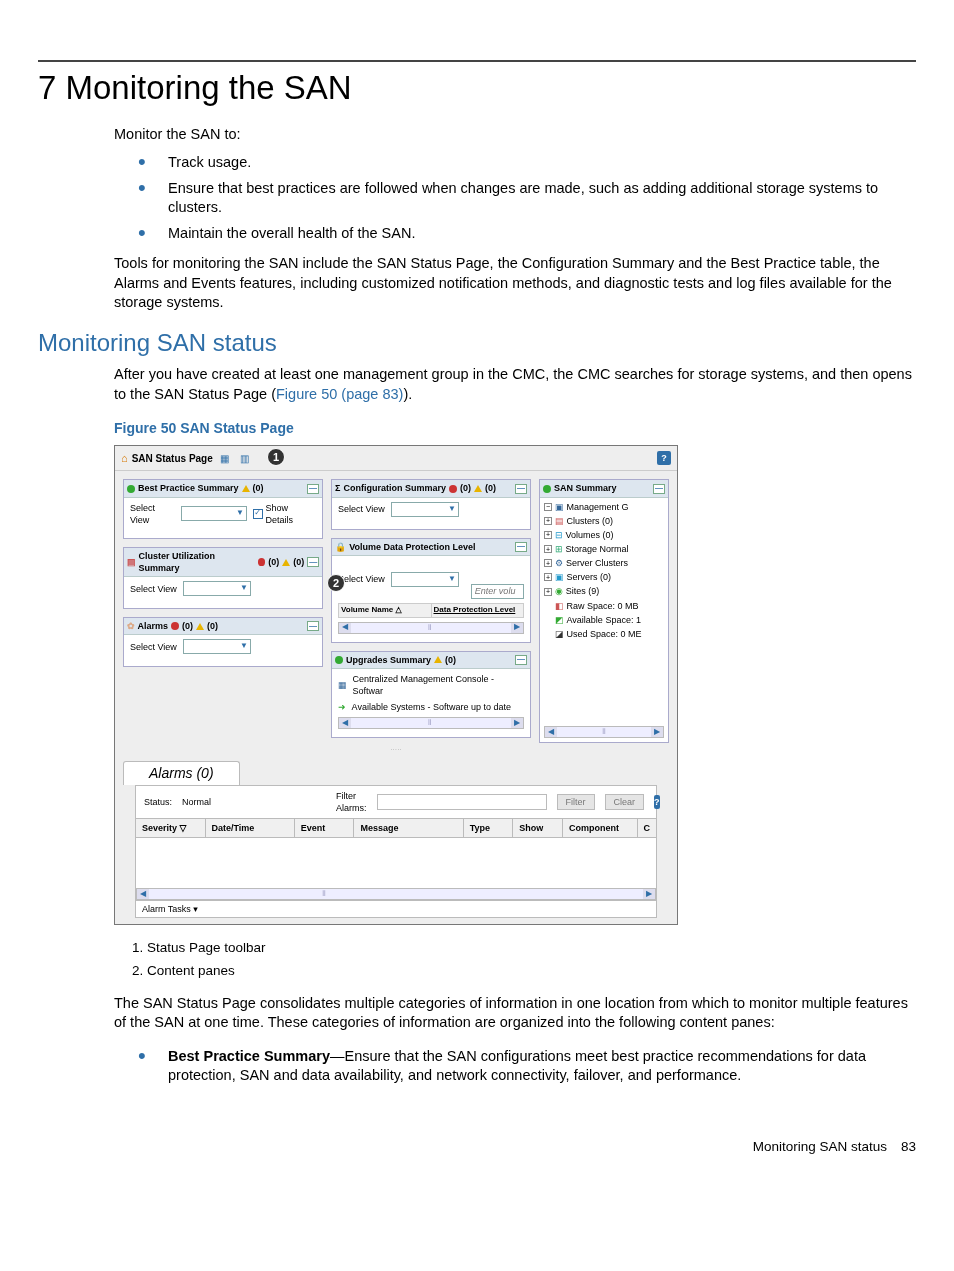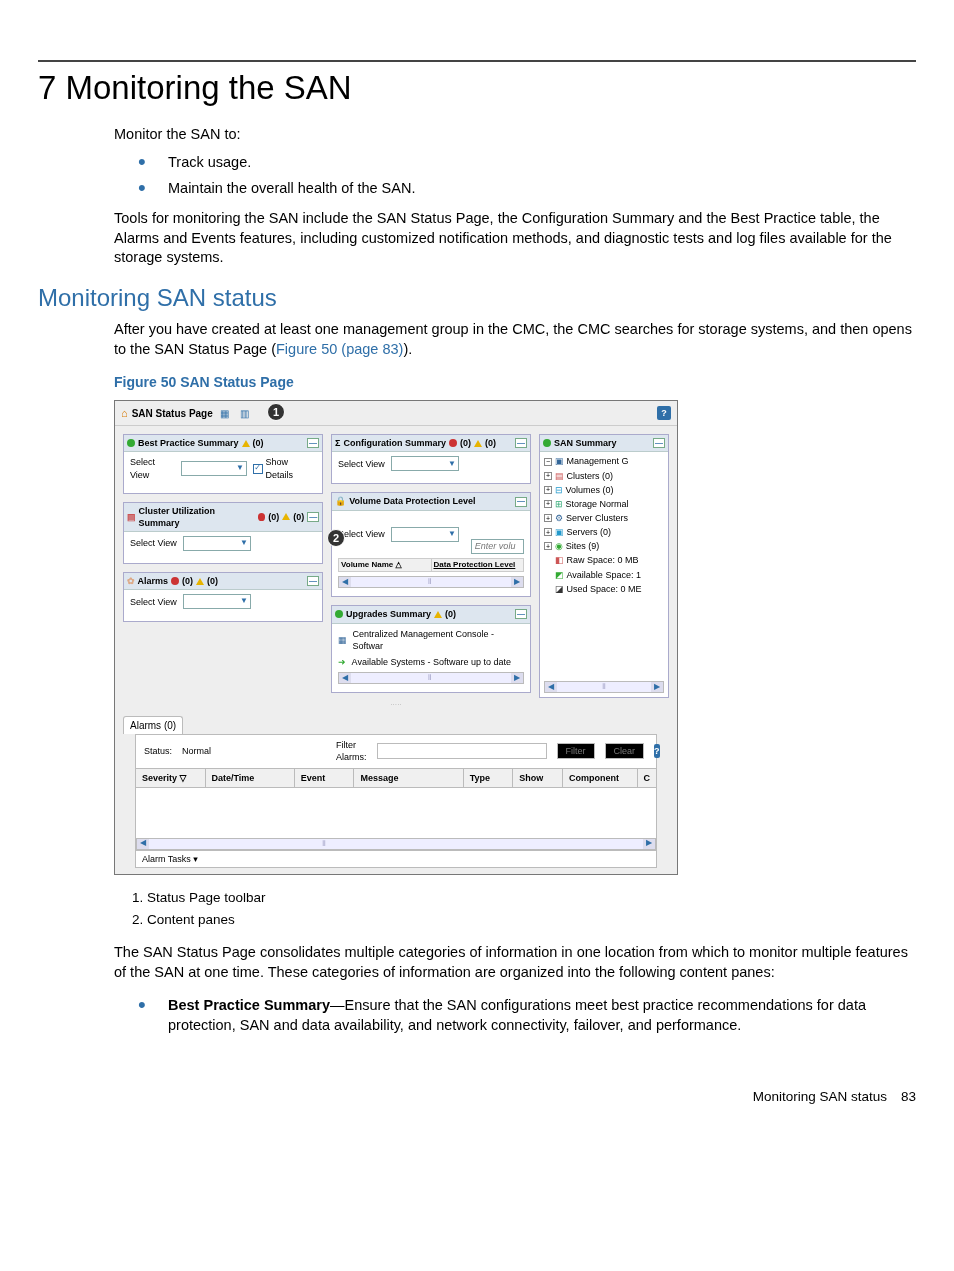--- a/index.html
+++ b/index.html
@@ -143,28 +143,28 @@
   .scroller { display:flex; border:1px solid #bbb; height:12px; margin-top:4px;}
   .scroller .end{width:12px;background:#dde;display:flex;align-items:center;justify-content:center;color:#2f6fa8;font-size:8px;}
   .scroller .track{flex:1;background:#eef;position:relative;}
   .scroller .mid{position:absolute;left:48%;color:#aac;font-size:8px;}
   .san-tree { font-size:9px; padding:2px 4px; }
   .san-tree .row{ white-space:nowrap; display:flex; align-items:center; gap:3px; padding:1px 0;}
   .exp { width:8px;height:8px;border:1px solid #888;display:inline-flex;align-items:center;justify-content:center;font-size:7px;line-height:1;}
   .strip { background:#eeeeee; padding:4px 8px 0 8px; }
   .alarms-tab {
     display:inline-block; background:#fff; border:1px solid #bbb; border-bottom:none;
-    padding:2px 6px; font-size:10px; border-radius:3px 3px 0 0;
+    padding:2px 25px; font-size:14px; border-radius:3px 3px 0 0;font-style:italic;
   }
   .alarms-bar {
     background:#fff; border:1px solid #bbb; padding:4px 8px;
     display:flex; align-items:center; gap:10px; font-size:9px;
   }
   .alarms-bar .filter-box{ border:1px solid #bbb; height:16px; flex:0 0 170px; background:#fff;}
-  .btn { border:1px solid #bbb; background:#000000; padding:1px 8px; color:#777; font-size:9px;}
+  .btn { border:1px solid #bbb; background:#e5e5e5; padding:1px 8px; color:#777; font-size:9px;}
   .alarms-grid {
     background:#fff; border:1px solid #bbb; border-top:none;
   }
   .alarms-head { display:flex; background:#f0f0f0; border-bottom:1px solid #bbb;}
   .alarms-head .c { padding:3px 6px; border-right:1px solid #bbb; font-weight:bold; font-size:9px;}
   .alarms-empty{ height:50px; }
   .alarm-tasks{ background:#fff; border:1px solid #bbb; border-top:none; padding:2px 6px; font-size:9px;}
   .legend { margin: 14px 0 14px 94px; font-size: 13.5px; }
   .legend div { margin: 4px 0;}
   .feat-list { margin-left: 100px; }
@@ -182,20 +182,21 @@
 </style>
 </head>
 <body>
 
 <h1>7 Monitoring the SAN</h1>
 
 <p class="indent intro-line">Monitor the SAN to:</p>
 
 <ul class="doc-list">
   <li>Track usage.</li>
+  <li>Ensure that best practices are followed when changes are made, such as adding additional storage systems to clusters.</li>
   <li>Maintain the overall health of the SAN.</li>
 </ul>
 
 <p class="para">Tools for monitoring the SAN include the SAN Status Page, the Configuration Summary and the Best Practice table, the Alarms and Events features, including customized notification methods, and diagnostic tests and log files available for the storage systems.</p>
 
 <h2>Monitoring SAN status</h2>
 
 <p class="para">
   <span>After you have created at least one management group in the CMC, the CMC searches for storage systems, and then opens to the SAN Status Page (</span><a href="#" class="xref">Figure 50 (page 83)</a><span>).</span>
 </p>

